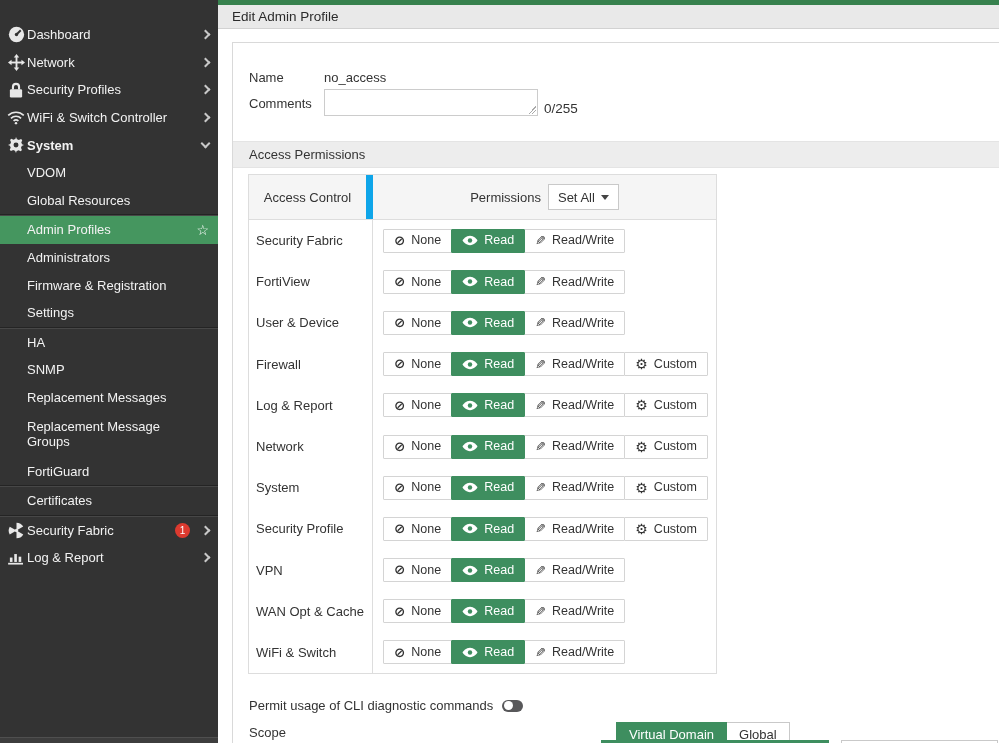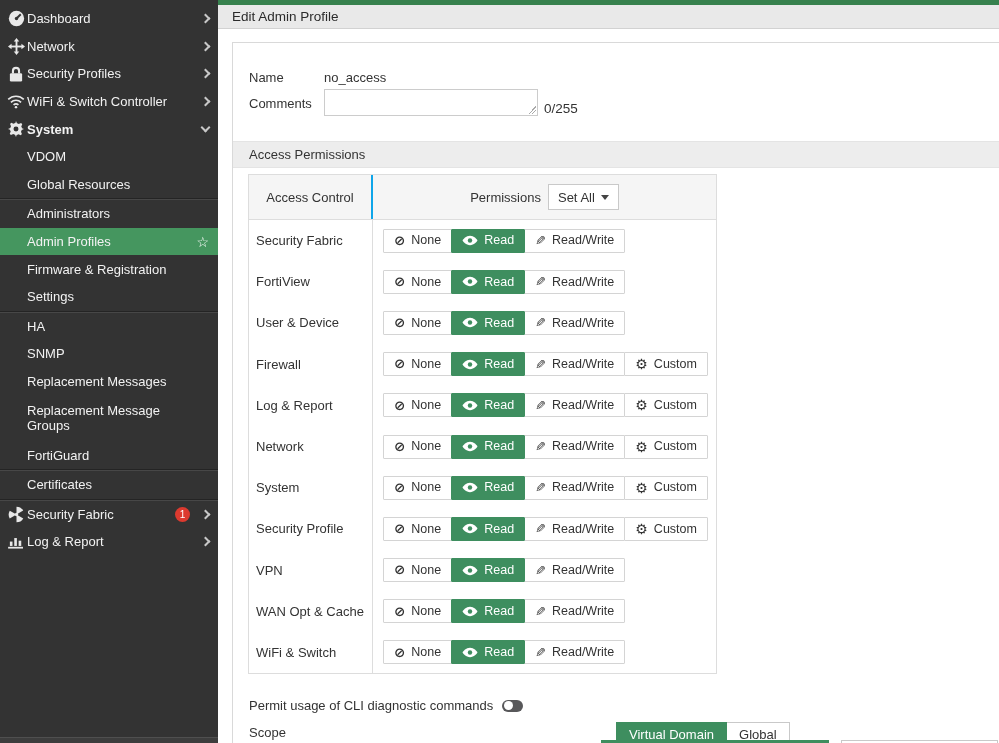--- a/index.html
+++ b/index.html
@@ -13,21 +13,21 @@
   *{box-sizing:border-box;}
   html,body{margin:0;padding:0;}
   body{
     width:999px;height:743px;position:relative;overflow:hidden;background:#fff;
     font-family:"Liberation Sans","DejaVu Sans",sans-serif;color:#333;
   }
 
   
   .sidebar{position:absolute;left:0;top:0;width:218px;height:743px;
     background:var(--sidebar-bg);color:#f2f2f2;overflow:hidden;}
-  .side-items{padding-top:5px;}
+  .side-items{padding-top:21px;}
   .side-item{display:flex;align-items:center;height:27.6px;padding:0 9px 0 5px;
     font-size:13px;cursor:pointer;}
   .side-item .s-icon{width:22px;display:flex;justify-content:center;align-items:center;flex:0 0 22px;}
   .side-item .s-label{flex:1 1 auto;white-space:nowrap;overflow:hidden;}
   .side-item.expanded .s-label{font-weight:bold;}
   .side-item.sub{padding-left:27px;}
   .side-item.sel{background:var(--sidebar-selected-green);}
   .side-item.twoline{height:46px;}
   .side-item.twoline .s-label{white-space:normal;line-height:15px;max-width:155px;}
   .side-divider{height:0;border-top:1px solid #242424;border-bottom:1px solid #474747;}
@@ -64,21 +64,21 @@
       linear-gradient(135deg,transparent 0 50%,#aaa 50% 57%,transparent 57% 72%,#aaa 72% 79%,transparent 79%);}
   .counter{position:absolute;left:311px;top:58px;font-size:13.5px;color:#333;}
 
   .section-bar{position:absolute;left:0;top:98px;right:0;height:27px;background:#ededed;
     border-top:1px solid #e4e4e4;border-bottom:1px solid #e4e4e4;display:flex;align-items:center;
     padding-left:16px;font-size:13px;color:#333;}
 
   
   .perm-table{position:absolute;left:15px;top:131px;width:469px;border:1px solid #ddd;background:#fff;}
   .pt-header{display:flex;height:45px;background:#f5f5f5;border-bottom:1px solid #ddd;}
-  .pt-h1{width:124px;border-right:2px solid #0ea5e9;display:flex;align-items:center;
+  .pt-h1{width:124px;border-right:7px solid #0ea5e9;display:flex;align-items:center;
     justify-content:center;font-size:13px;color:#333;}
   .pt-h2{flex:1;display:flex;align-items:center;justify-content:center;gap:7px;font-size:13px;color:#333;}
   .setall-btn{height:26px;padding:0 9px;background:#fff;border:1px solid #c9c9c9;border-radius:0;
     font-size:13px;color:#333;display:inline-flex;align-items:center;gap:6px;font-family:inherit;cursor:pointer;}
   .caret{width:0;height:0;border-left:4px solid transparent;border-right:4px solid transparent;
     border-top:5px solid #444;}
   .perm-row{display:flex;height:41.2px;}
   .perm-label{width:124px;border-right:1px solid #ddd;display:flex;align-items:center;
     padding-left:7px;font-size:13px;color:#333;}
   .perm-buttons{flex:1;display:flex;align-items:center;padding-left:10px;}
@@ -176,27 +176,27 @@
   </div>
       <div class="side-item sub">
     <span class="s-label">VDOM</span>
 
   </div>
       <div class="side-item sub">
     <span class="s-label">Global Resources</span>
 
   </div>
       <div class="side-divider"></div>
-      <div class="side-item sub">
-    <span class="s-label">Administrators</span>
-
-  </div>
       <div class="side-item sub sel">
     <span class="s-label">Admin Profiles</span>
     <span class="star" style="display: inline;">☆</span>
+  </div>
+      <div class="side-item sub">
+    <span class="s-label">Administrators</span>
+
   </div>
       <div class="side-item sub">
     <span class="s-label">Firmware &amp; Registration</span>
 
   </div>
       <div class="side-item sub">
     <span class="s-label">Settings</span>
 
   </div>
       <div class="side-divider"></div>

